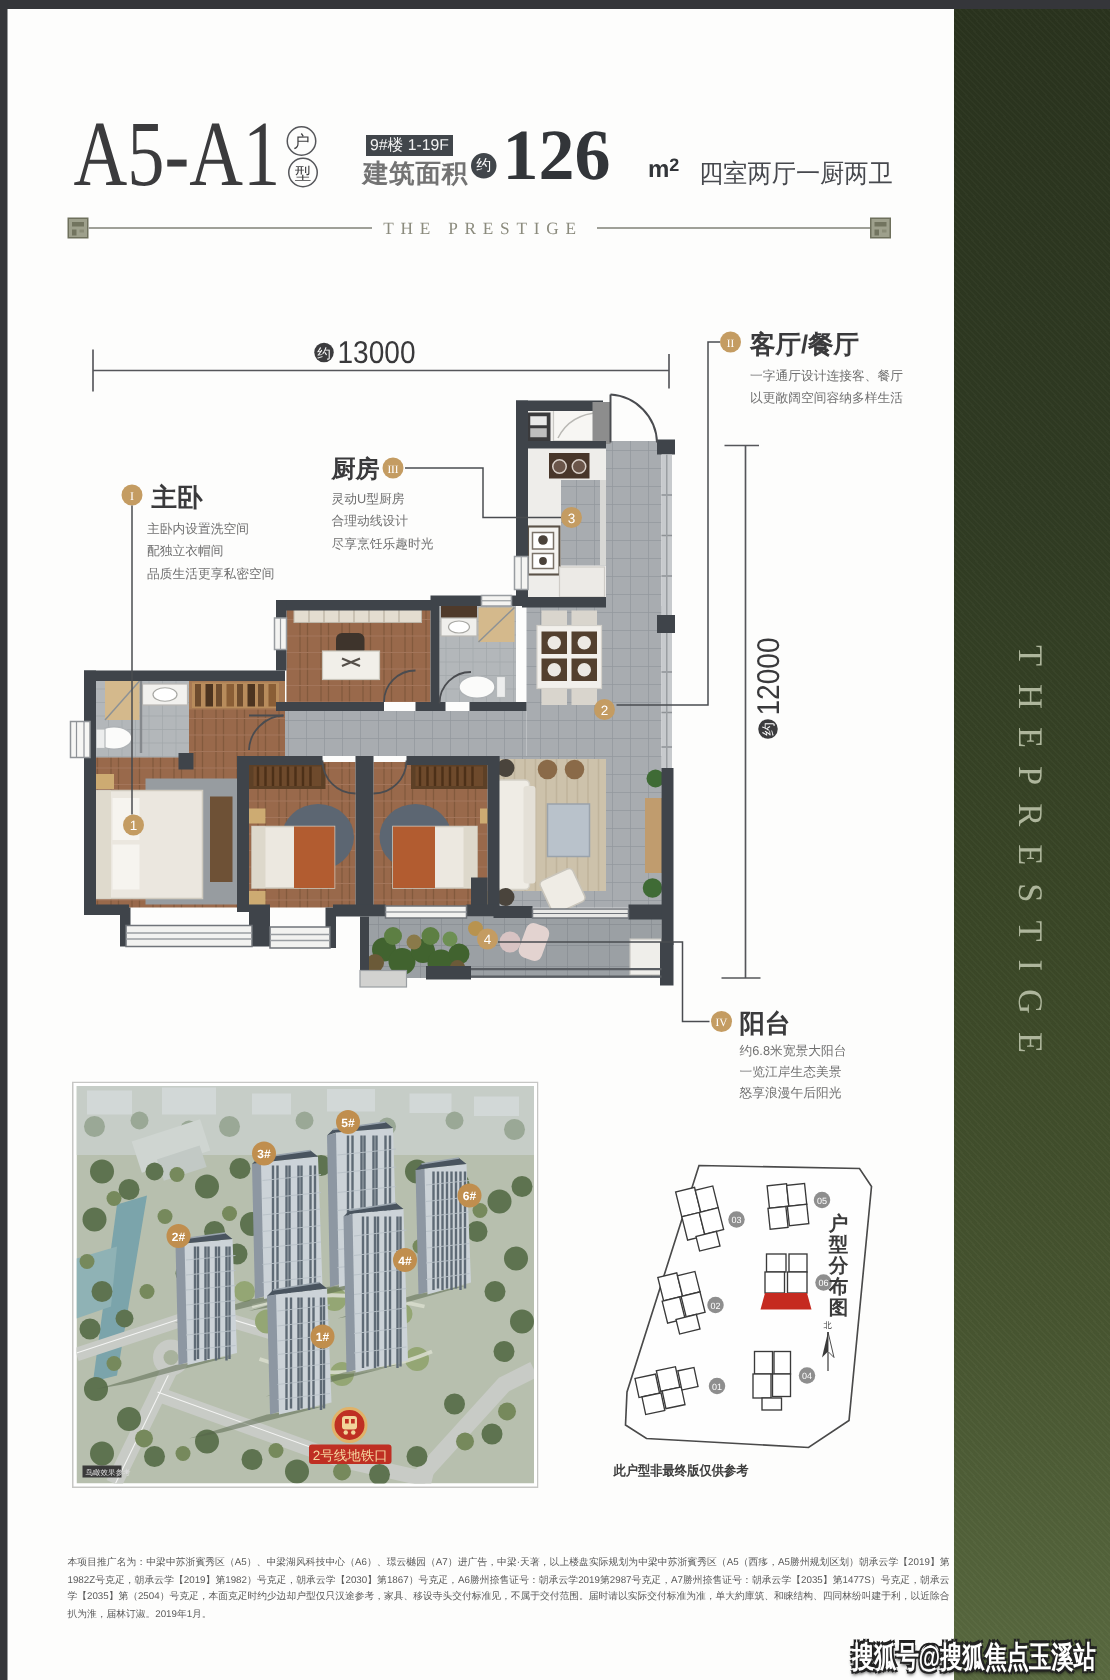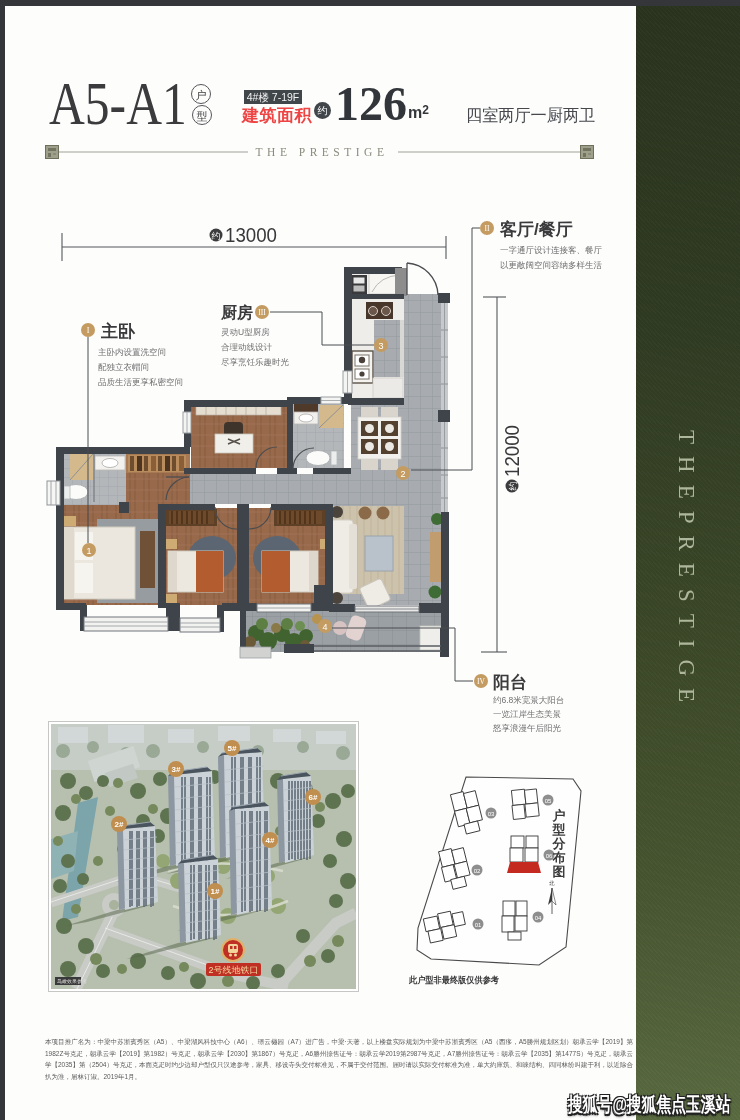--- a/index.html
+++ b/index.html
@@ -24,30 +24,30 @@
 <div class="abs" style="left:49px;top:72px;font-family:'Liberation Serif',serif;font-size:62px;line-height:62px;
   color:#3b3b3d;transform:scaleX(0.80);transform-origin:0 0;">A5-A1</div>
 
 <div class="abs" style="left:191px;top:84px;width:20px;height:20px;border:1.3px solid #55565a;border-radius:50%;
   font-size:11px;line-height:20px;color:#3b3b3d;text-align:center;box-sizing:border-box;">户</div>
 
 <div class="abs" style="left:192px;top:105px;width:20px;height:20px;border:1.3px solid #55565a;border-radius:50%;
   font-size:11px;line-height:20px;color:#3b3b3d;text-align:center;box-sizing:border-box;">型</div>
 
 <div class="abs" style="left:244px;top:90px;width:58px;height:14px;background:#41464b;color:#f2f2f2;
-  font-size:10.5px;text-align:center;line-height:14px;">4#楼 7-19F</div>
-
-<div class="abs" style="left:242px;top:104px;font-size:17px;font-weight:bold;color:#ef4444;letter-spacing:0.5px;">建筑面积</div>
+  font-size:10.5px;text-align:center;line-height:14px;">9#楼 1-19F</div>
+
+<div class="abs" style="left:242px;top:104px;font-size:17px;font-weight:bold;color:#737373;letter-spacing:0.5px;">建筑面积</div>
 
 <div class="abs" style="left:314px;top:102px;width:17px;height:17px;background:#41464b;border-radius:50%;
   color:#fff;font-size:10px;text-align:center;line-height:17px;">约</div>
 
 <div class="abs" style="left:335px;top:80px;font-size:48px;line-height:48px;font-weight:bold;color:#323539;font-family:Liberation Serif, serif;">126</div>
 
-<div class="abs" style="left:408px;top:103px;font-size:16px;font-weight:bold;color:#323539;">m<span style="font-size:12px;vertical-align:4px;">2</span></div>
+<div class="abs" style="left:432px;top:103px;font-size:16px;font-weight:bold;color:#323539;">m<span style="font-size:12px;vertical-align:4px;">2</span></div>
 
 <div class="abs" style="left:466px;top:104px;font-size:17px;color:#46484d;
   transform:scaleX(0.95);transform-origin:0 0;">四室两厅一厨两卫</div>
 
 <svg class="abs" style="left:0;top:0;" width="640" height="200" viewBox="0 0 640 200">
 
   <g>
     <rect x="45.5" y="145.5" width="13" height="13" fill="#9ea08c" stroke="#6e705c" stroke-width="1"></rect>
     <rect x="48" y="148" width="8" height="3" fill="#72745f"></rect>
     <rect x="48" y="153" width="3" height="4" fill="#72745f"></rect>

